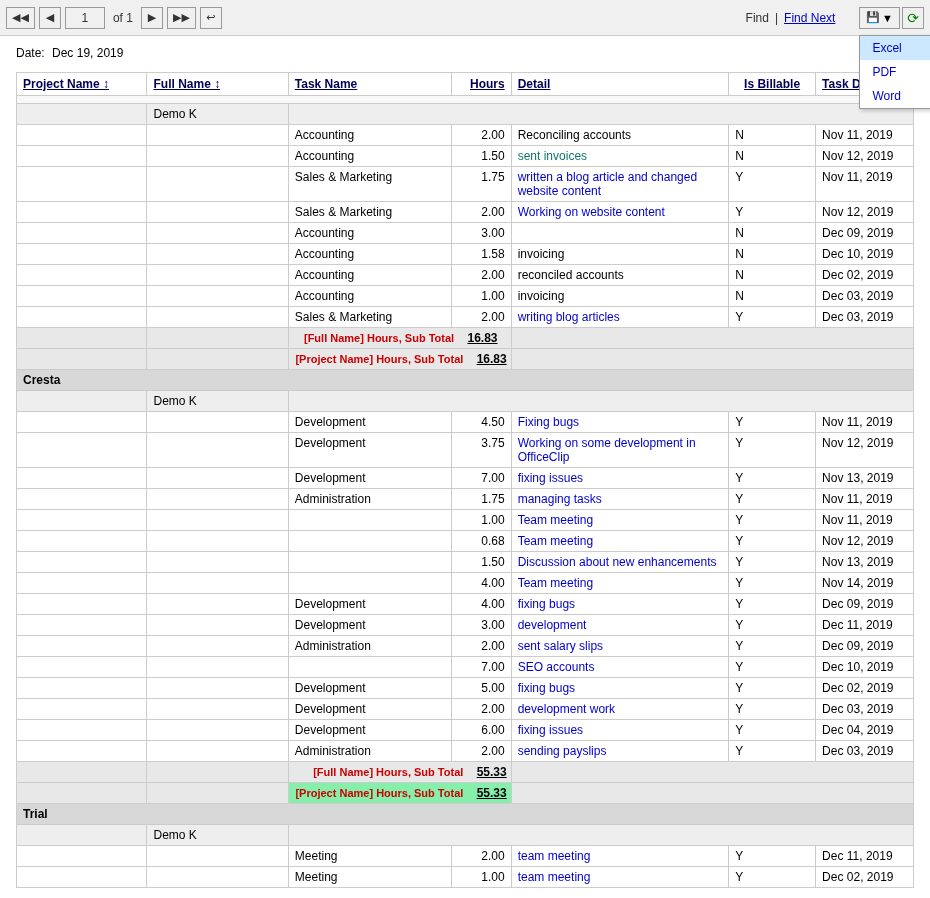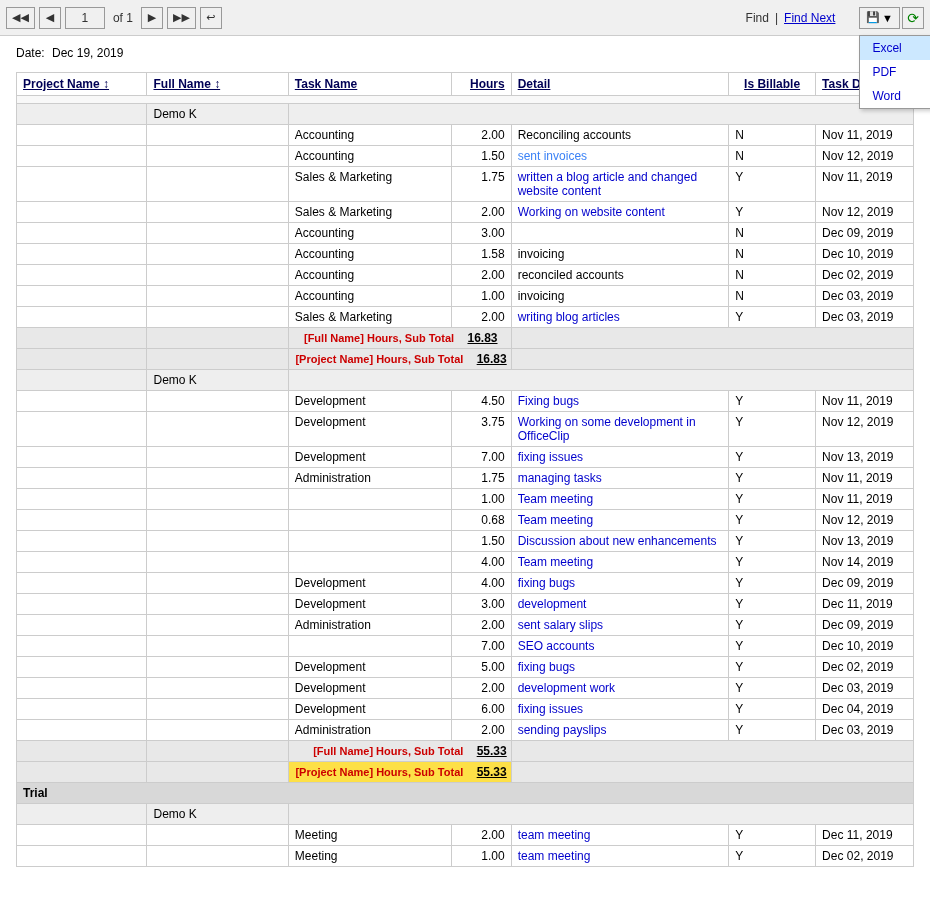--- a/index.html
+++ b/index.html
@@ -194,21 +194,21 @@
         <td style="border:1px solid #ccc; text-align:right;">2.00</td>
         <td style="border:1px solid #ccc; color:#000;">Reconciling accounts</td>
         <td style="border:1px solid #ccc;">N</td>
         <td style="border:1px solid #ccc;">Nov 11, 2019</td>
       </tr>
         <tr>
         <td style="border:1px solid #ccc;"></td>
         <td style="border:1px solid #ccc;"></td>
         <td style="border:1px solid #ccc;">Accounting</td>
         <td style="border:1px solid #ccc; text-align:right;">1.50</td>
-        <td style="border:1px solid #ccc; color:#3b82f6;">sent invoices</td>
+        <td style="border:1px solid #ccc; color:#0f766e;">sent invoices</td>
         <td style="border:1px solid #ccc;">N</td>
         <td style="border:1px solid #ccc;">Nov 12, 2019</td>
       </tr>
         <tr>
         <td style="border:1px solid #ccc;"></td>
         <td style="border:1px solid #ccc;"></td>
         <td style="border:1px solid #ccc;">Sales &amp; Marketing</td>
         <td style="border:1px solid #ccc; text-align:right;">1.75</td>
         <td style="border:1px solid #ccc; color:#0000cc;">written a blog article and changed website content</td>
         <td style="border:1px solid #ccc;">Y</td>
@@ -282,20 +282,23 @@
       <td style="background:#e8e8e8; border:1px solid #ccc;"></td>
       <td style="background:#e8e8e8; border:1px solid #ccc;"></td>
       <td colspan="2" style="background:#e8e8e8; border:1px solid #ccc; text-align:right; padding-right:4px;">
         <span style="font-weight:bold; color:#cc0000; font-size:11px;">[Project Name] Hours, Sub Total</span>
         &nbsp;&nbsp;
         <span style="font-weight:bold; text-decoration:underline;">16.83</span>
       </td>
       <td colspan="3" style="background:#e8e8e8; border:1px solid #ccc;"></td>
     </tr>
         <tr>
+      <td colspan="7" style="background:#d8d8d8; font-weight:bold; font-size:12px; padding:3px 6px;">Cresta</td>
+    </tr>
+        <tr>
       <td style="background:#eee; border:1px solid #ccc;"></td>
       <td style="background:#eee; border:1px solid #ccc; font-size:12px;">Demo K</td>
       <td colspan="5" style="background:#eee; border:1px solid #ccc;"></td>
     </tr>
         <tr>
         <td style="border:1px solid #ccc;"></td>
         <td style="border:1px solid #ccc;"></td>
         <td style="border:1px solid #ccc;">Development</td>
         <td style="border:1px solid #ccc; text-align:right;">4.50</td>
         <td style="border:1px solid #ccc; color:#0000cc;">Fixing bugs</td>
@@ -443,21 +446,21 @@
       <td colspan="2" style="background:#e8e8e8; border:1px solid #ccc; text-align:right; padding-right:4px;">
         <span style="font-weight:bold; color:#cc0000; font-size:11px;">[Full Name] Hours, Sub Total</span>
         &nbsp;&nbsp;
         <span style="font-weight:bold; text-decoration:underline;">55.33</span>
       </td>
       <td colspan="3" style="background:#e8e8e8; border:1px solid #ccc;"></td>
     </tr>
         <tr>
       <td style="background:#e8e8e8; border:1px solid #ccc;"></td>
       <td style="background:#e8e8e8; border:1px solid #ccc;"></td>
-      <td colspan="2" style="background:#fde047; border:1px solid #ccc; text-align:right; padding-right:4px;">
+      <td colspan="2" style="background:#86efac; border:1px solid #ccc; text-align:right; padding-right:4px;">
         <span style="font-weight:bold; color:#cc0000; font-size:11px;">[Project Name] Hours, Sub Total</span>
         &nbsp;&nbsp;
         <span style="font-weight:bold; text-decoration:underline;">55.33</span>
       </td>
       <td colspan="3" style="background:#e8e8e8; border:1px solid #ccc;"></td>
     </tr>
         <tr>
       <td colspan="7" style="background:#d8d8d8; font-weight:bold; font-size:12px; padding:3px 6px;">Trial</td>
     </tr>
         <tr>

